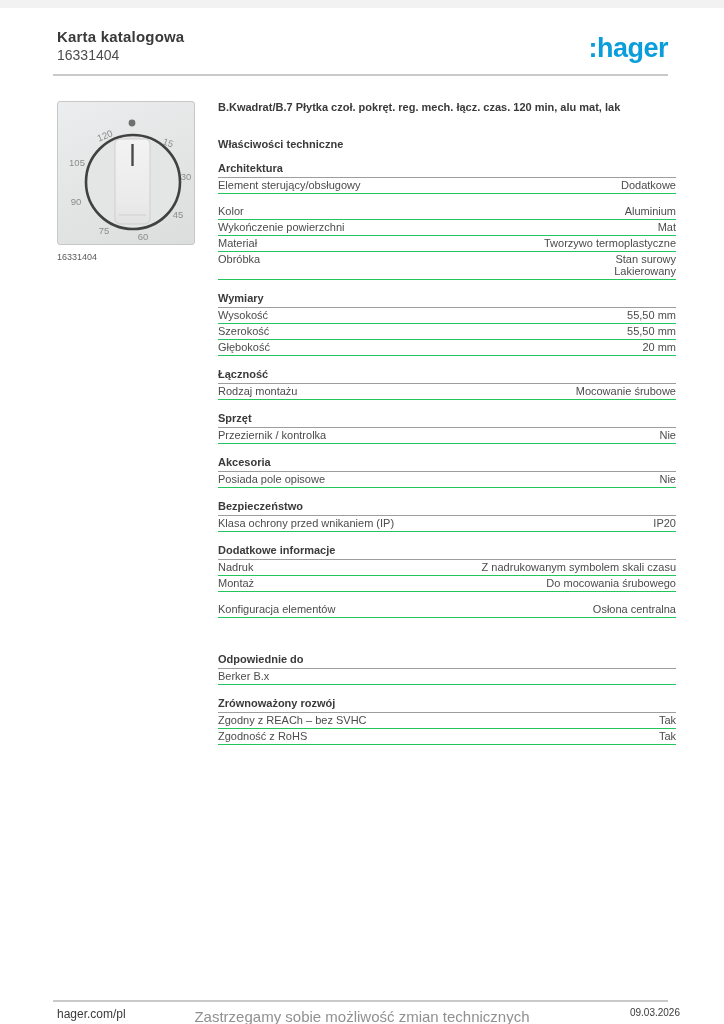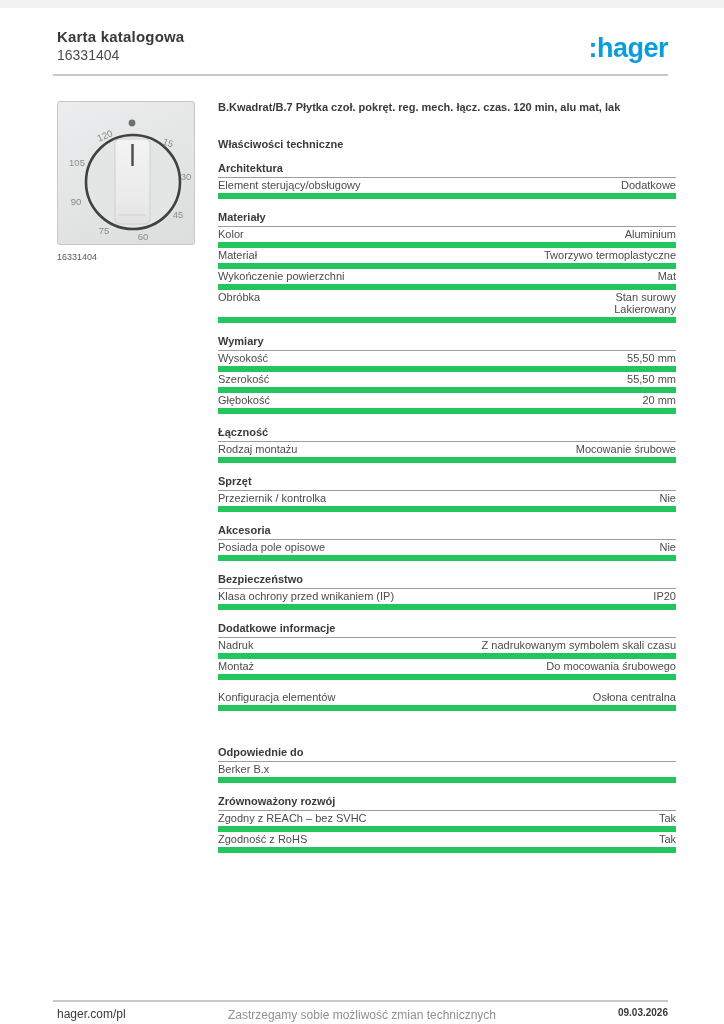--- a/index.html
+++ b/index.html
@@ -29,31 +29,31 @@
   .product-title { font-size:11px; font-weight:bold; color:#3a3a3a; line-height:14px; margin-bottom:24px; }
   .props-heading { font-size:11px; font-weight:bold; color:#3a3a3a; }
   .section { margin-top:10px; }
   .section.extra-gap { margin-top:33px; }
   .sec-title {
     font-size:11px; font-weight:bold; color:#3a3a3a;
     padding:2px 0 3px; border-bottom:1px solid #9d9d9d;
   }
   .row {
     display:flex; justify-content:space-between; align-items:flex-start;
-    border-bottom:6px solid #22c55e; padding:1px 0 2px;
+    border-bottom:1px solid #22c55e; padding:1px 0 2px;
     font-size:11px; line-height:12px; min-height:15px;
   }
   .lbl { text-align:left; color:#4c4c4c; }
   .val { text-align:right; color:#4c4c4c; white-space:pre-line; }
 
   
   .footer-rule   { position:absolute; left:53px; right:56px; top:992px; height:2px; background:#c9c9c9; }
   .footer-left   { position:absolute; left:57px;  top:999px; font-size:12px; font-weight:normal; color:#3a3a3a; }
-  .footer-center { position:absolute; left:0; right:0; top:1000px; text-align:center; font-size:12px; color:#909090; }
-  .footer-right  { position:absolute; right:56px; top:999px; font-size:10px; font-weight:bold; color:#3a3a3a; }
+  .footer-center { position:absolute; left:0; right:0; top:1000px; text-align:center; font-size:15px; color:#909090; }
+  .footer-right  { position:absolute; right:44px; top:999px; font-size:10px; font-weight:normal; color:#3a3a3a; }
 
   .dial-label { font-family:"Liberation Sans", sans-serif; font-size:9.5px; fill:#8c8c8c; }
 </style>
 </head>
 <body>
 
 <div class="page">
 
   <div class="header-title">Karta katalogowa</div>
   <div class="header-ref">16331404</div>
@@ -94,32 +94,31 @@
 
     <div class="section">
       <div class="sec-title">Architektura</div>
       <div class="row">
         <span class="lbl">Element sterujący/obsługowy</span>
         <span class="val">Dodatkowe</span>
       </div>
     </div>
 
     <div class="section">
-      <div class="sec-title">Materiały</div>
       <div class="row">
         <span class="lbl">Kolor</span>
         <span class="val">Aluminium</span>
       </div>
       <div class="row">
+        <span class="lbl">Wykończenie powierzchni</span>
+        <span class="val">Mat</span>
+      </div>
+      <div class="row">
         <span class="lbl">Materiał</span>
         <span class="val">Tworzywo termoplastyczne</span>
-      </div>
-      <div class="row">
-        <span class="lbl">Wykończenie powierzchni</span>
-        <span class="val">Mat</span>
       </div>
       <div class="row">
         <span class="lbl">Obróbka</span>
         <span class="val">Stan surowy
 Lakierowany</span>
       </div>
     </div>
 
     <div class="section">
       <div class="sec-title">Wymiary</div>

